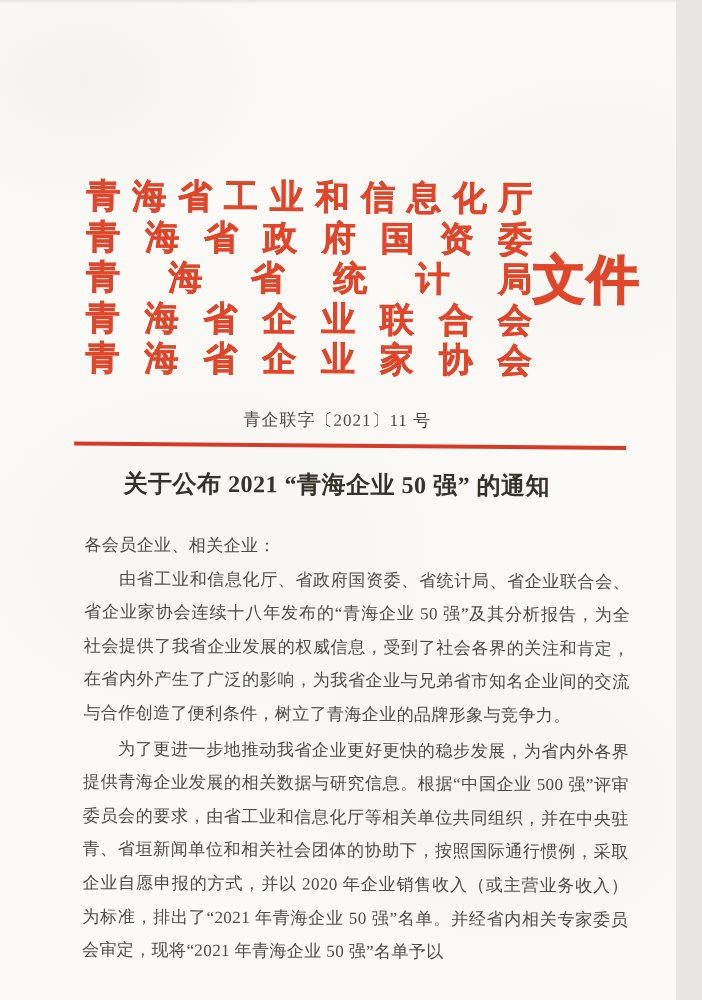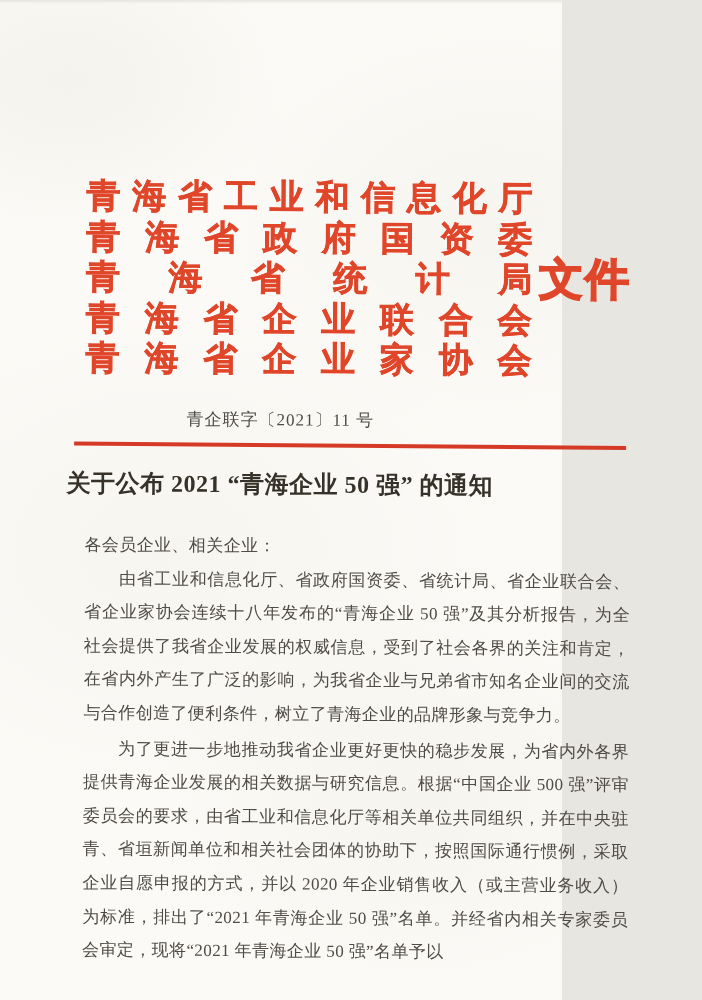--- a/index.html
+++ b/index.html
@@ -6,21 +6,21 @@
     margin: 0;
     padding: 0;
     width: 702px;
     height: 1000px;
     overflow: hidden;
     background: #e8e6e1;
     font-family: "Liberation Serif", "DejaVu Serif", serif;
   }
   .page {
     position: relative;
-    width: 562px;
+    width: 676px;
     height: 1000px;
     background:
       linear-gradient(to bottom, rgba(190,186,178,0.30) 0px, rgba(190,186,178,0.0) 4px),
       radial-gradient(ellipse 320px 220px at 12% 8%,  rgba(208,203,192,0.16), transparent 70%),
       radial-gradient(ellipse 420px 300px at 88% 22%, rgba(212,207,196,0.12), transparent 70%),
       radial-gradient(ellipse 500px 360px at 30% 55%, rgba(210,205,194,0.10), transparent 70%),
       radial-gradient(ellipse 380px 280px at 75% 80%, rgba(208,203,192,0.12), transparent 70%),
       #fbfaf6;
   }
   .page-inner {
@@ -50,22 +50,22 @@
     font-weight: 700;
     color: var(--accent-red, #e0462a);
     -webkit-text-stroke: 0.6px var(--accent-red, #e0462a);
     text-align: justify;
     text-align-last: justify;
     white-space: nowrap;
     letter-spacing: 0;
   }
   .doc-mark {
     flex: 0 0 auto;
-    margin-left: 7px;
-    font-size: 44px;
+    margin-left: 1px;
+    font-size: 52px;
     line-height: 60px;
     font-weight: 900;
     color: var(--accent-red, #e0462a);
     -webkit-text-stroke: 1.6px var(--accent-red, #e0462a);
     letter-spacing: 2px;
     white-space: nowrap;
   }
 
   
   .doc-number {

